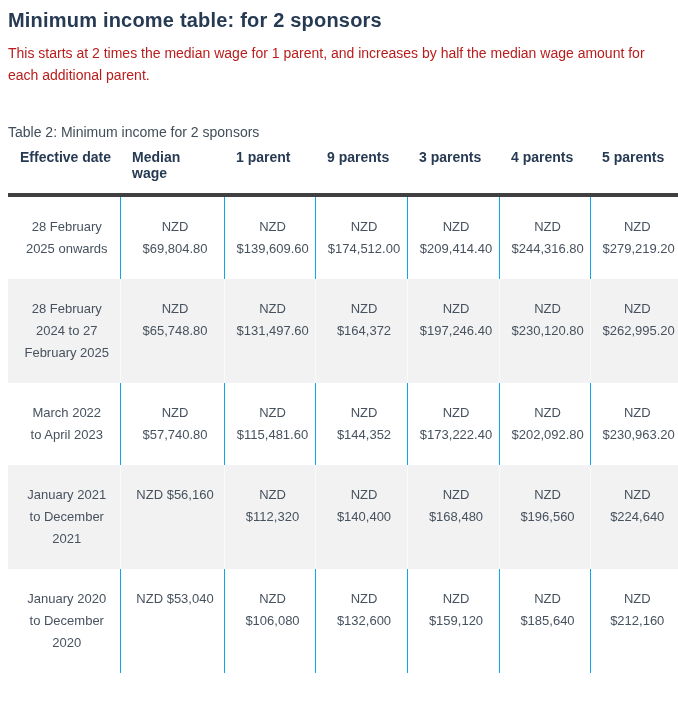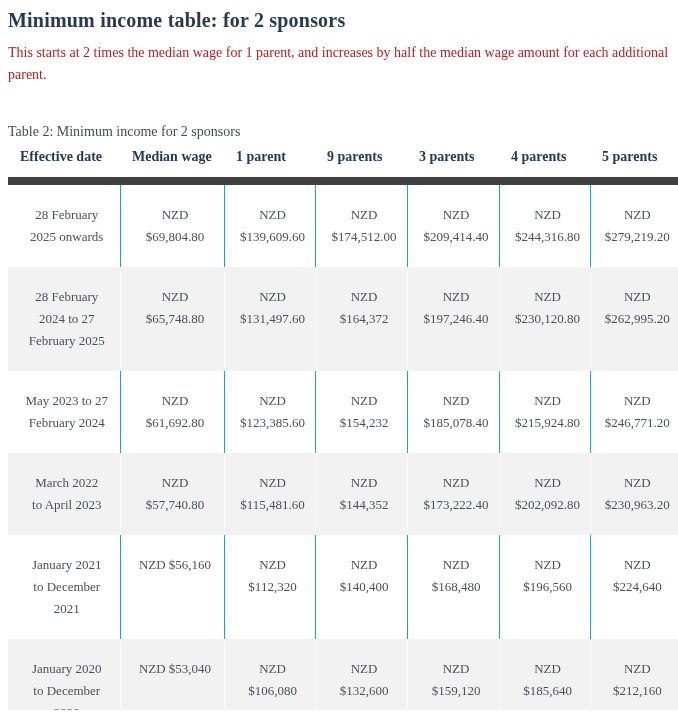--- a/index.html
+++ b/index.html
@@ -13,21 +13,20 @@
     overflow: hidden;
     font-family: "Liberation Sans", sans-serif;
     color: #46525e;
   }
   .page {
     width: 678px;
     height: 710px;
     overflow: hidden;
     padding: 0 0 0 8px;
     box-sizing: border-box;
-    font-family: Liberation Serif, serif;
   }
   h1.page-title {
     margin: 8px 0 0 0;
     font-size: 20px;
     line-height: 24px;
     font-weight: bold;
     color: #263a53;
     letter-spacing: 0.2px;
   }
   p.intro {
@@ -49,21 +48,21 @@
     border-collapse: collapse;
     border-spacing: 0;
   }
   table.income-table th {
     text-align: left;
     vertical-align: top;
     font-size: 14px;
     font-weight: bold;
     color: #263a53;
     padding: 6px 6px 12px 12px;
-    border-bottom: 8px solid #404040;
+    border-bottom: 4px solid #404040;
     margin-top: 16px;
   }
   table.income-table td {
     text-align: center;
     vertical-align: top;
     font-size: 13px;
     line-height: 22px;
     color: #47525e;
     padding: 19px 6px 19px 12px;
     white-space: pre-line;
@@ -139,36 +138,20 @@
         <td>NZD
 $164,372</td>
         <td>NZD
 $197,246.40</td>
         <td>NZD
 $230,120.80</td>
         <td>NZD
 $262,995.20</td>
       </tr>
       <tr>
-        <td>May 2023 to 27
-February 2024</td>
-        <td>NZD
-$61,692.80</td>
-        <td>NZD
-$123,385.60</td>
-        <td>NZD
-$154,232</td>
-        <td>NZD
-$185,078.40</td>
-        <td>NZD
-$215,924.80</td>
-        <td>NZD
-$246,771.20</td>
-      </tr>
-      <tr>
         <td>March 2022
 to April 2023</td>
         <td>NZD
 $57,740.80</td>
         <td>NZD
 $115,481.60</td>
         <td>NZD
 $144,352</td>
         <td>NZD
 $173,222.40</td>

